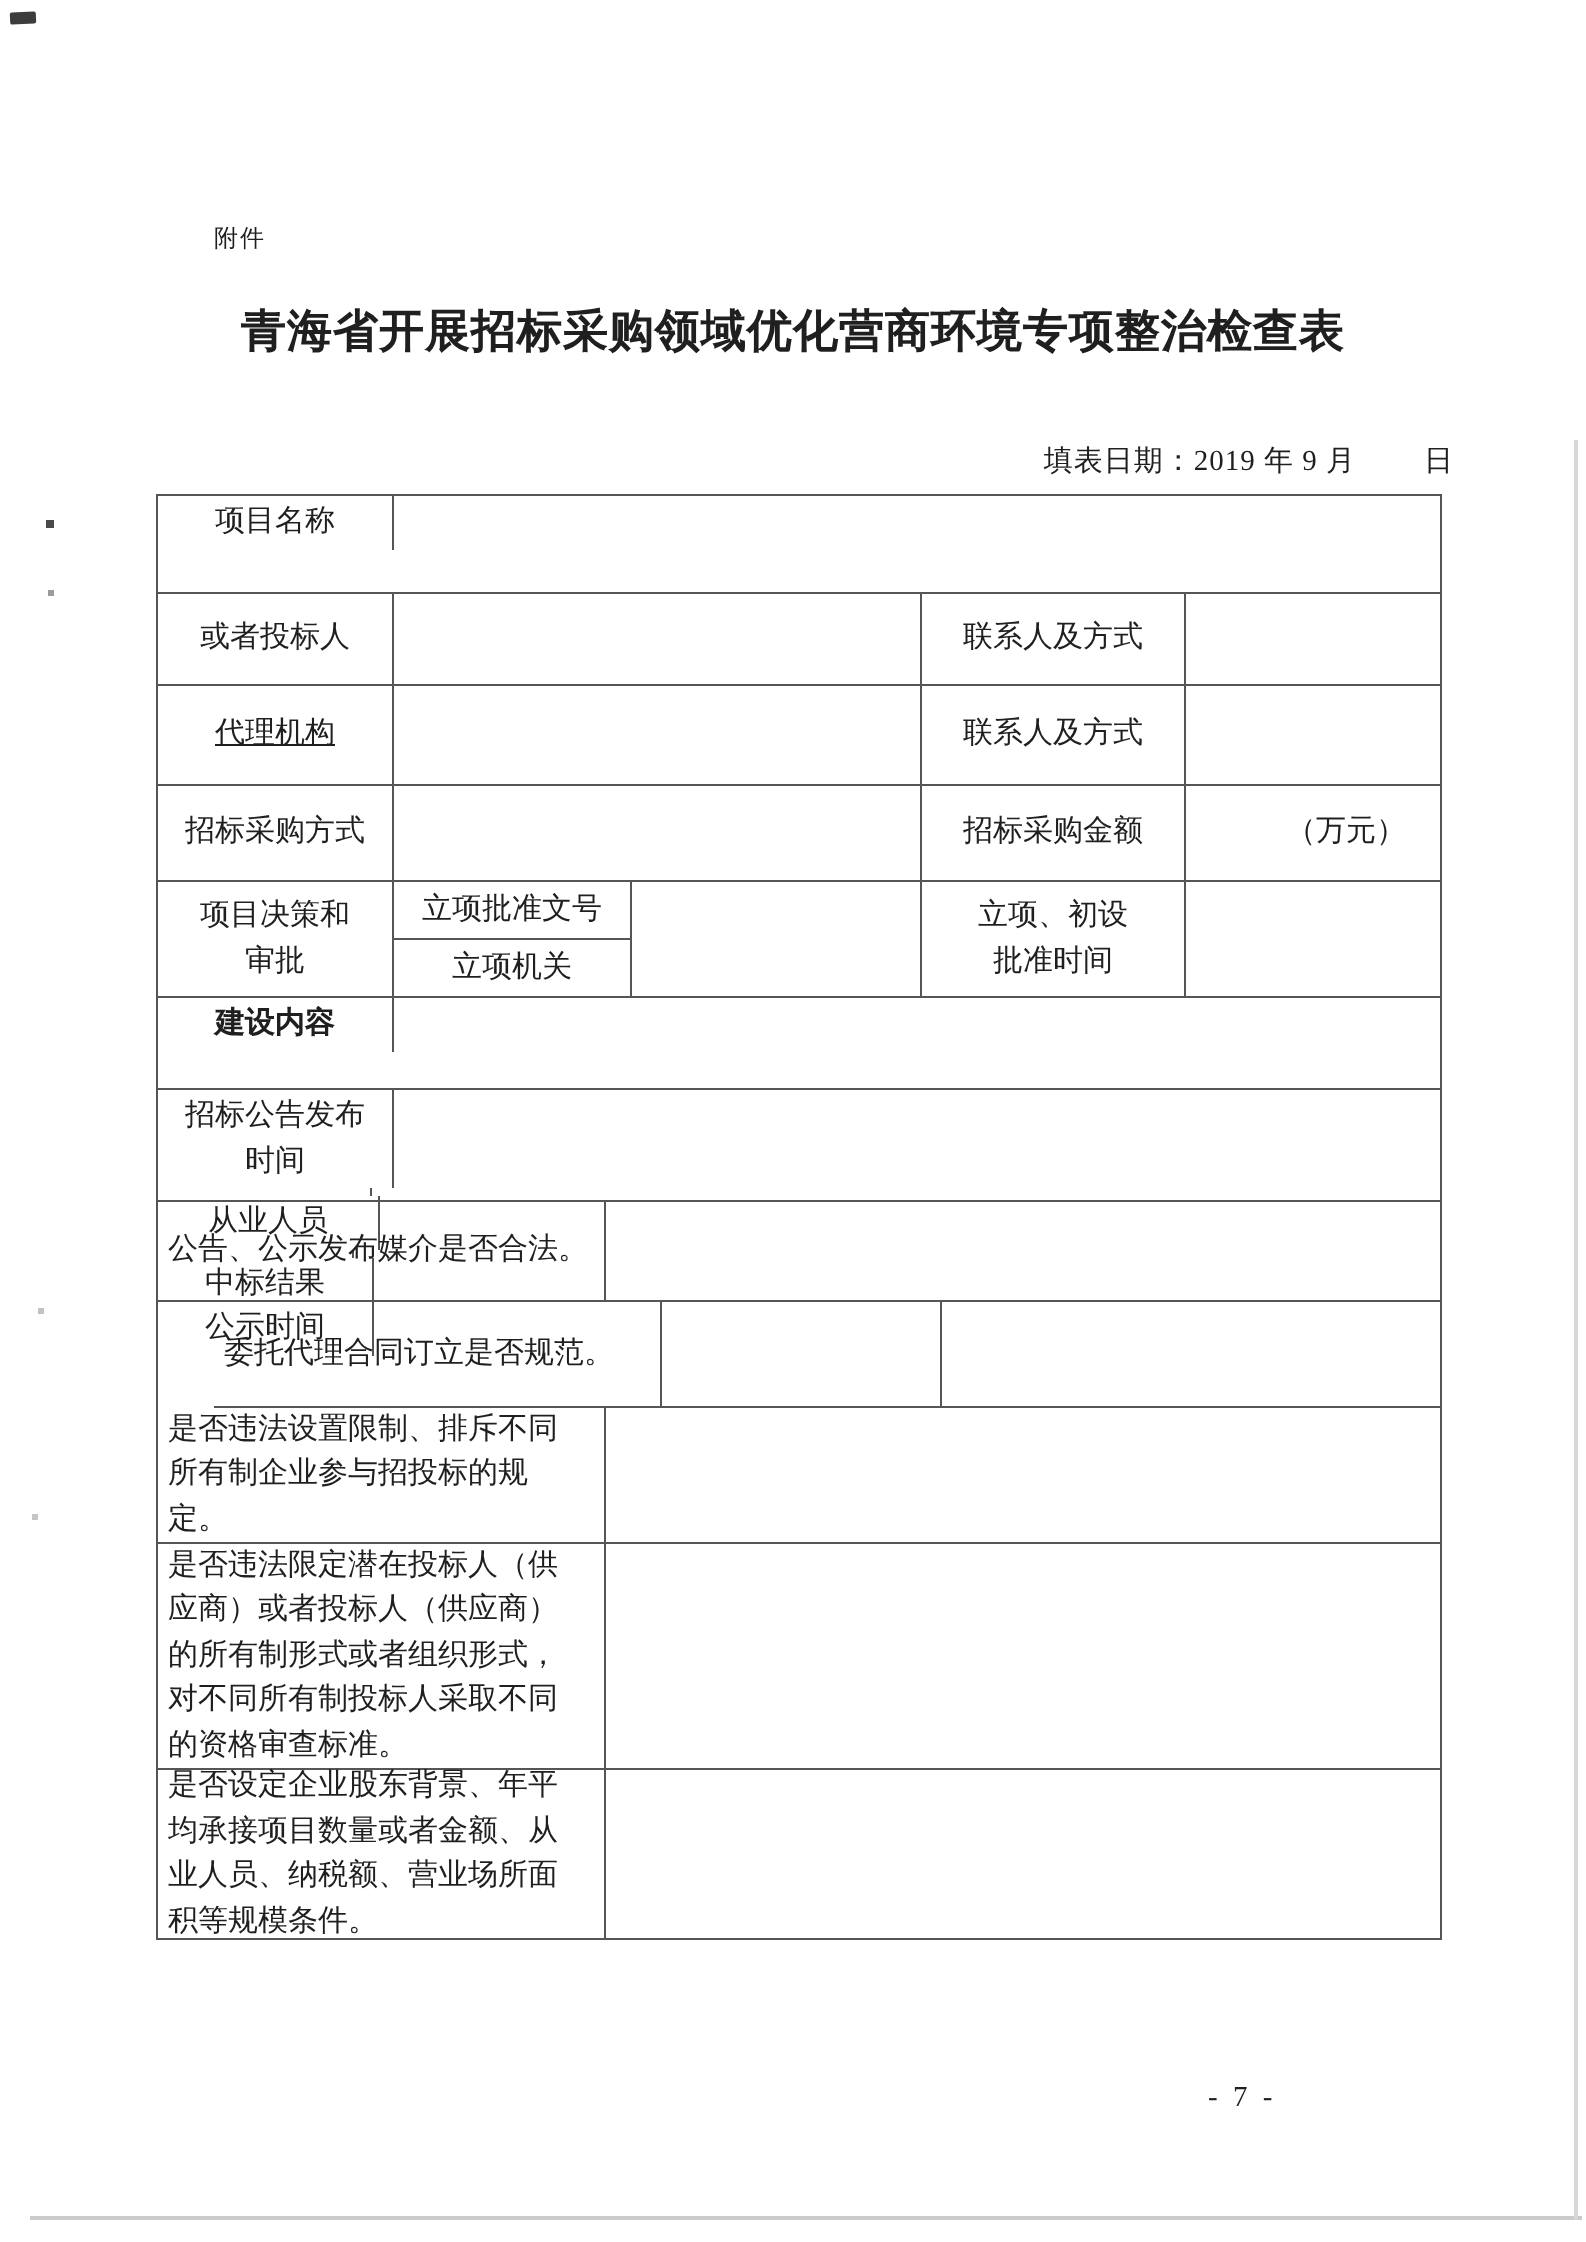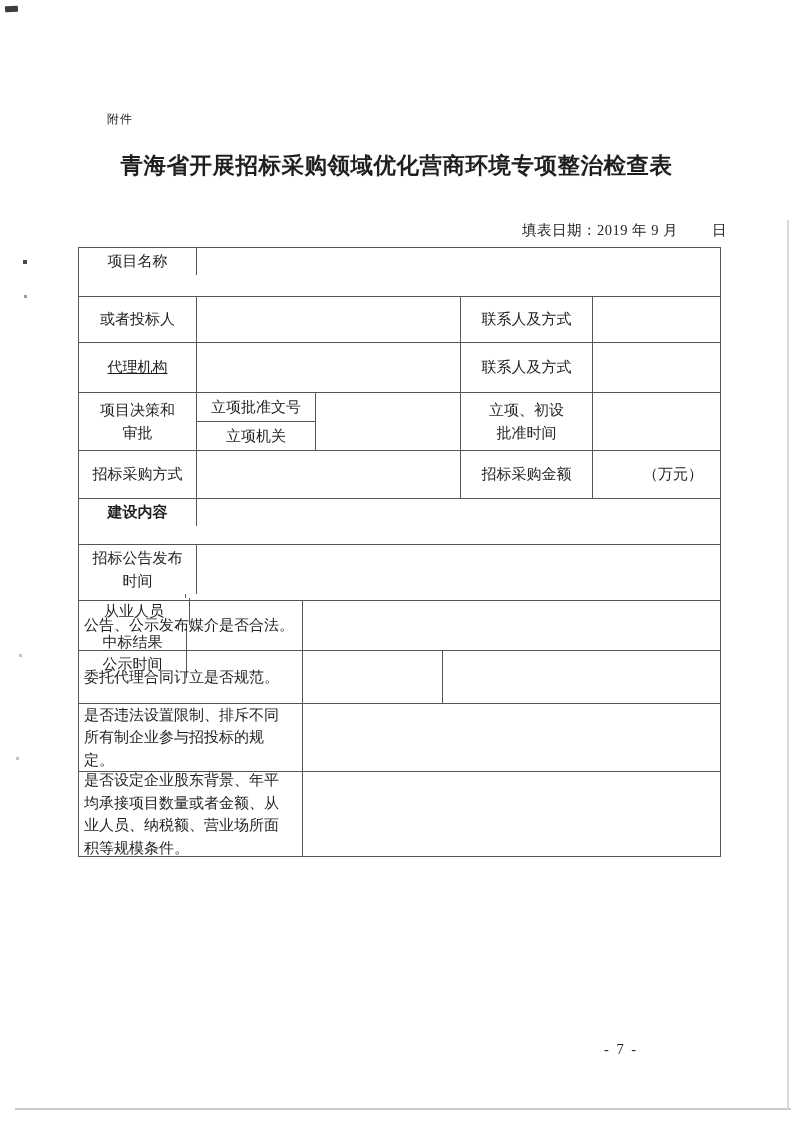--- a/index.html
+++ b/index.html
@@ -98,40 +98,40 @@
       <div class="c"></div>
     </div>
 
     <div class="trow" style="height:50px;">
       <div class="c" style="width:118px;text-decoration:underline;">代理机构</div>
       <div class="c" style="width:264px;"></div>
       <div class="c" style="width:132px;">联系人及方式</div>
       <div class="c"></div>
     </div>
 
+    <div class="trow" style="height:48px;">
+      <div class="c" style="width:118px;">招标采购方式</div>
+      <div class="c" style="width:264px;"></div>
+      <div class="c" style="width:132px;">招标采购金额</div>
+      <div class="c unit-cell">（万元）</div>
+    </div>
+
     <div class="trow" style="height:58px;">
       <div class="c" style="width:118px;">
         <span class="wrapspan w5">项目决策和审批</span>
       </div>
       <div class="c subcol" style="width:119px;">
         <div>立项批准文号</div>
         <div>立项机关</div>
       </div>
       <div class="c" style="width:145px;"></div>
       <div class="c" style="width:132px;">
         <span class="wrapspan w5">立项、初设批准时间</span>
       </div>
       <div class="c"></div>
-    </div>
-
-    <div class="trow" style="height:48px;">
-      <div class="c" style="width:118px;">招标采购方式</div>
-      <div class="c" style="width:264px;"></div>
-      <div class="c" style="width:132px;">招标采购金额</div>
-      <div class="c unit-cell">（万元）</div>
     </div>
 
     <div class="trow" style="height:46px;flex-direction:column;">
       <div class="c bold" style="width:118px;">建设内容</div>
       <div class="c"></div>
     </div>
 
     <div class="trow" style="height:56px;flex-direction:column;">
       <div class="c" style="width:118px;">
         <span class="wrapspan w6">招标公告发布时间</span>
@@ -144,33 +144,39 @@
       </div>
       <div class="c"></div>
     </div>
 
 
     <div class="trow" style="height:50px;">
       <div class="c q" style="width:224px;">公告、公示发布媒介是否合法。</div>
       <div class="c"></div>
     </div>
 
-    <div class="trow" style="height:53px;">
+    <div class="trow" style="height:53px;margin-left:28px;">
       <div class="c q" style="width:224px;">委托代理合同订立是否规范。</div>
       <div class="c" style="width:140px;"></div>
       <div class="c"></div>
     </div>
 
     <div class="trow" style="height:68px;">
       <div class="c q" style="width:224px;">
         <span class="q13">是否违法设置限制、排斥不同所有制企业参与招投标的规定。</span>
       </div>
       <div class="c"></div>
     </div>
 
+    <div class="trow" style="height:113px;">
+      <div class="c q" style="width:224px;">
+        <span class="q13">是否违法限定潜在投标人（供应商）或者投标人（供应商）的所有制形式或者组织形式，对不同所有制投标人采取不同的资格审查标准。</span>
+      </div>
+      <div class="c"></div>
+    </div>
 
     <div class="trow" style="height:84px;">
       <div class="c q" style="width:224px;">
         <span class="q13">是否设定企业股东背景、年平均承接项目数量或者金额、从业人员、纳税额、营业场所面积等规模条件。</span>
       </div>
       <div class="c"></div>
     </div>
 
   </div>
 

